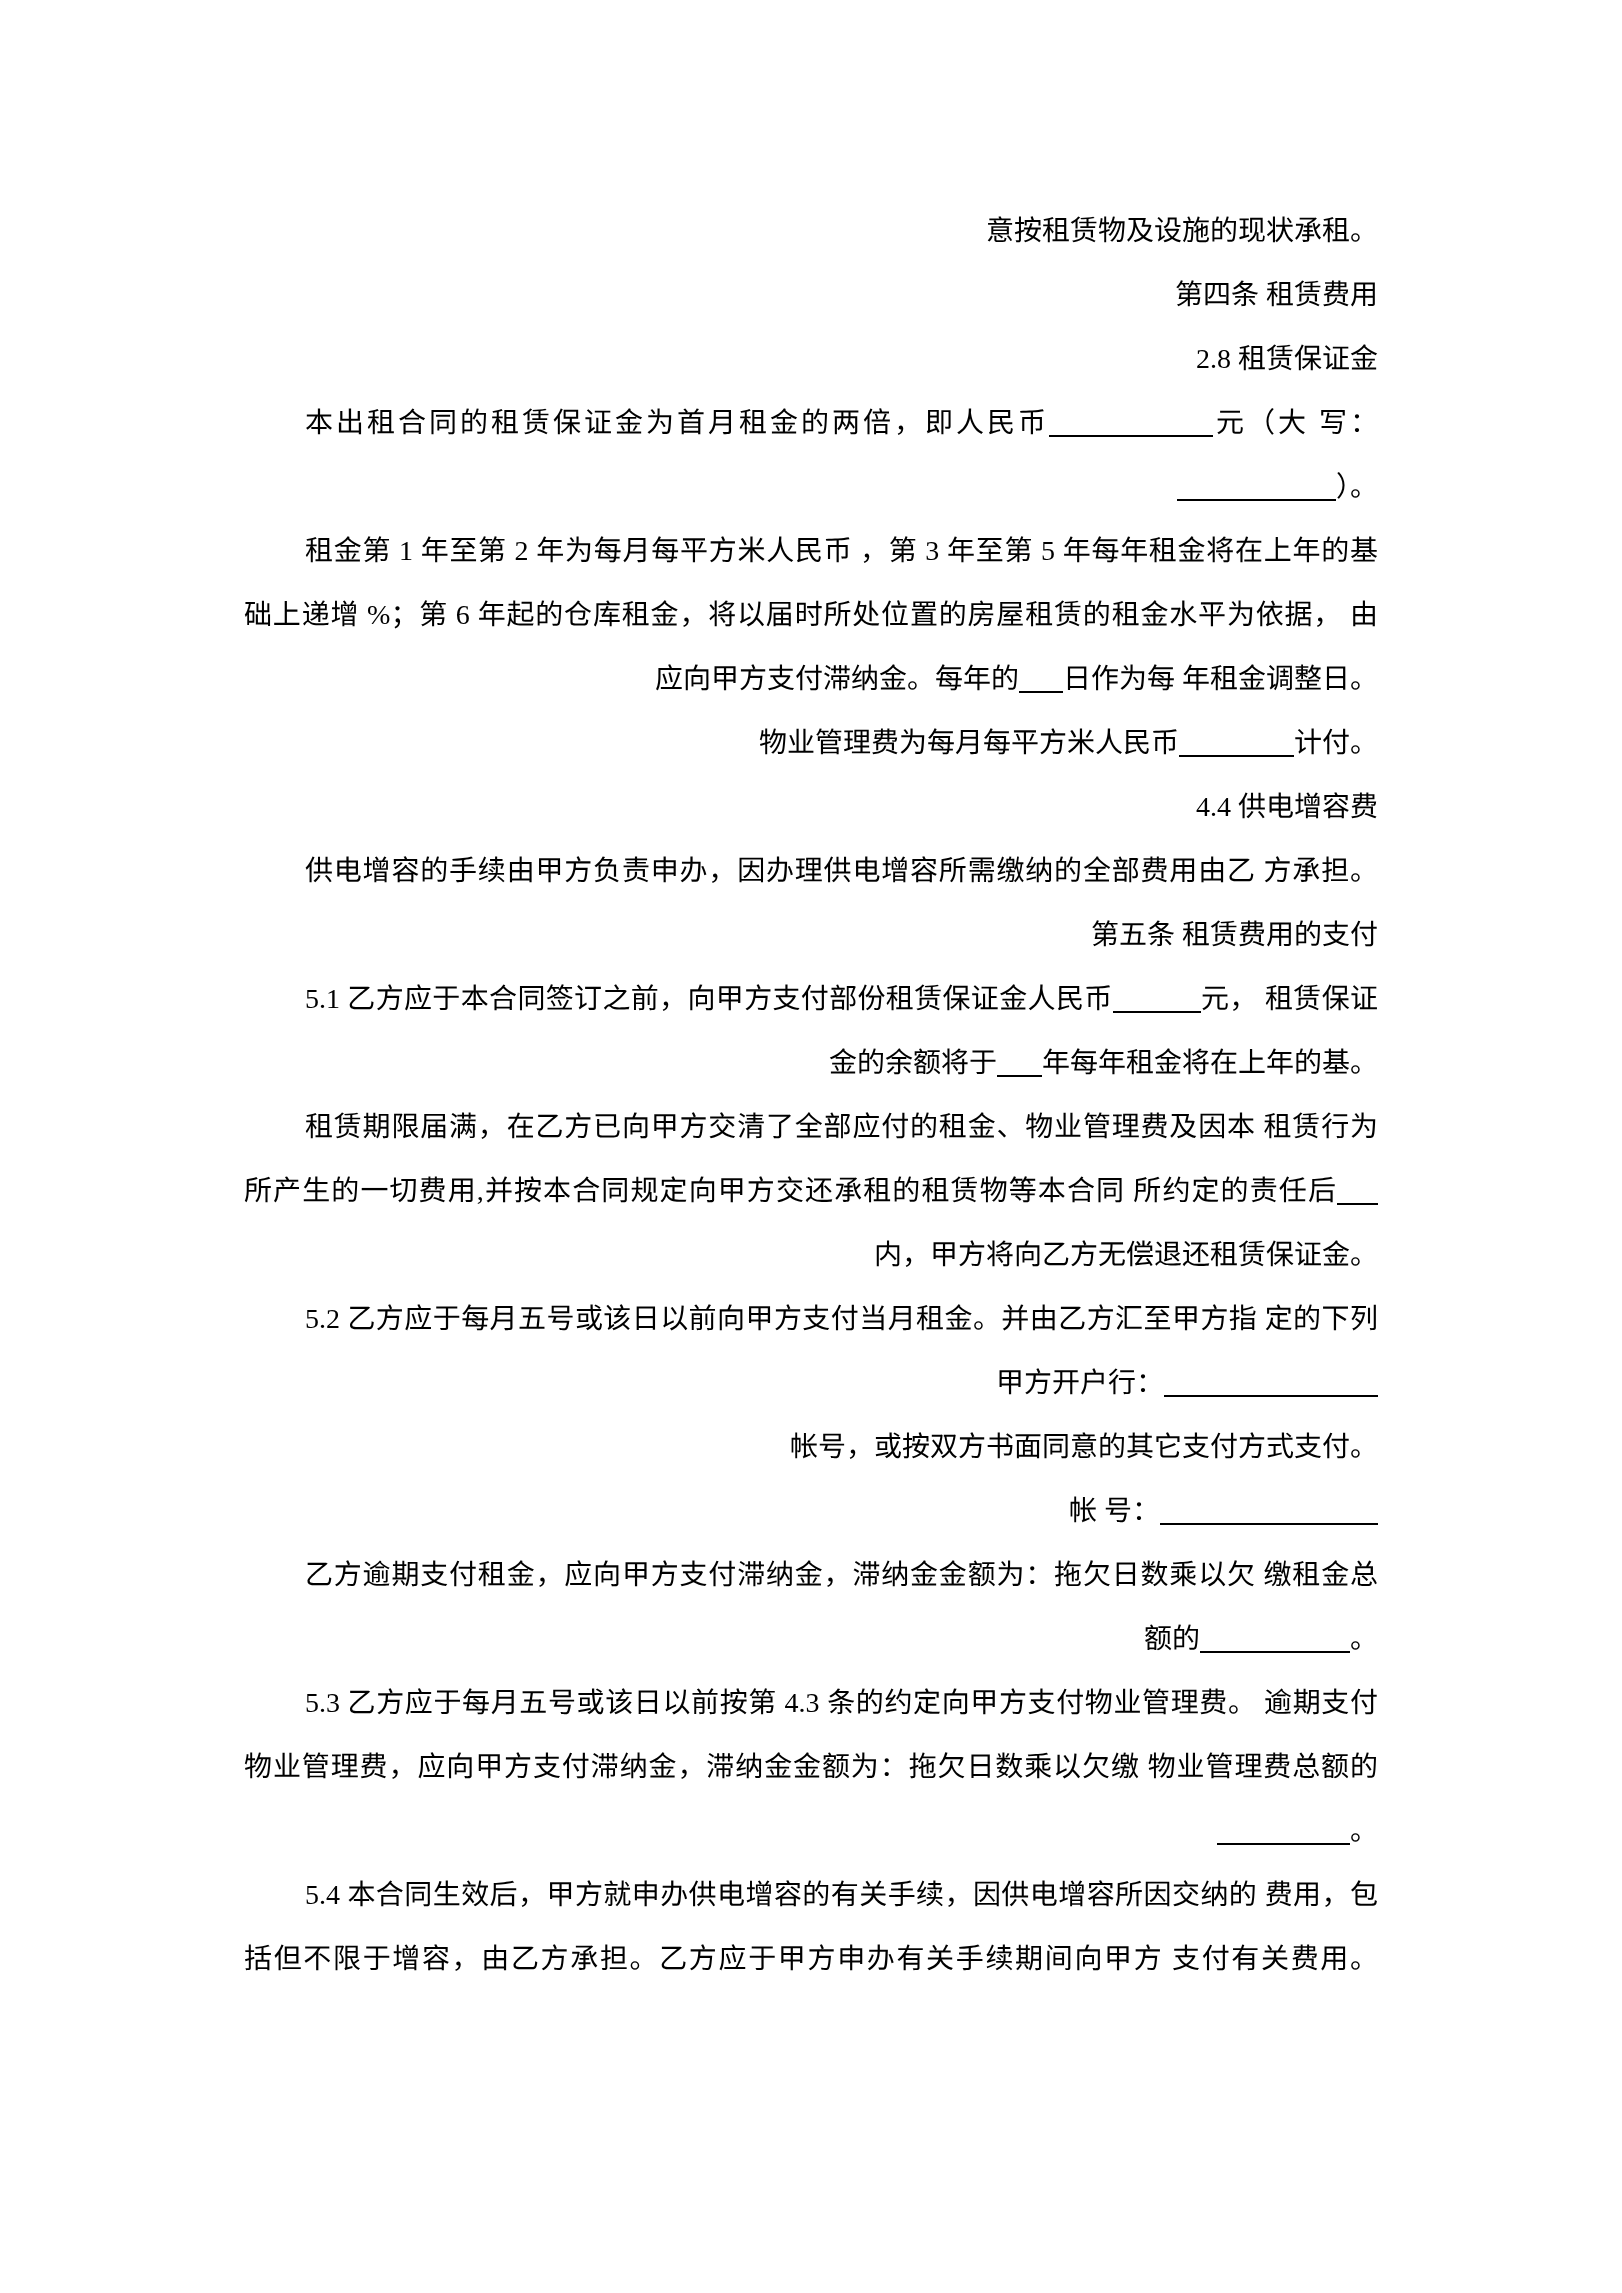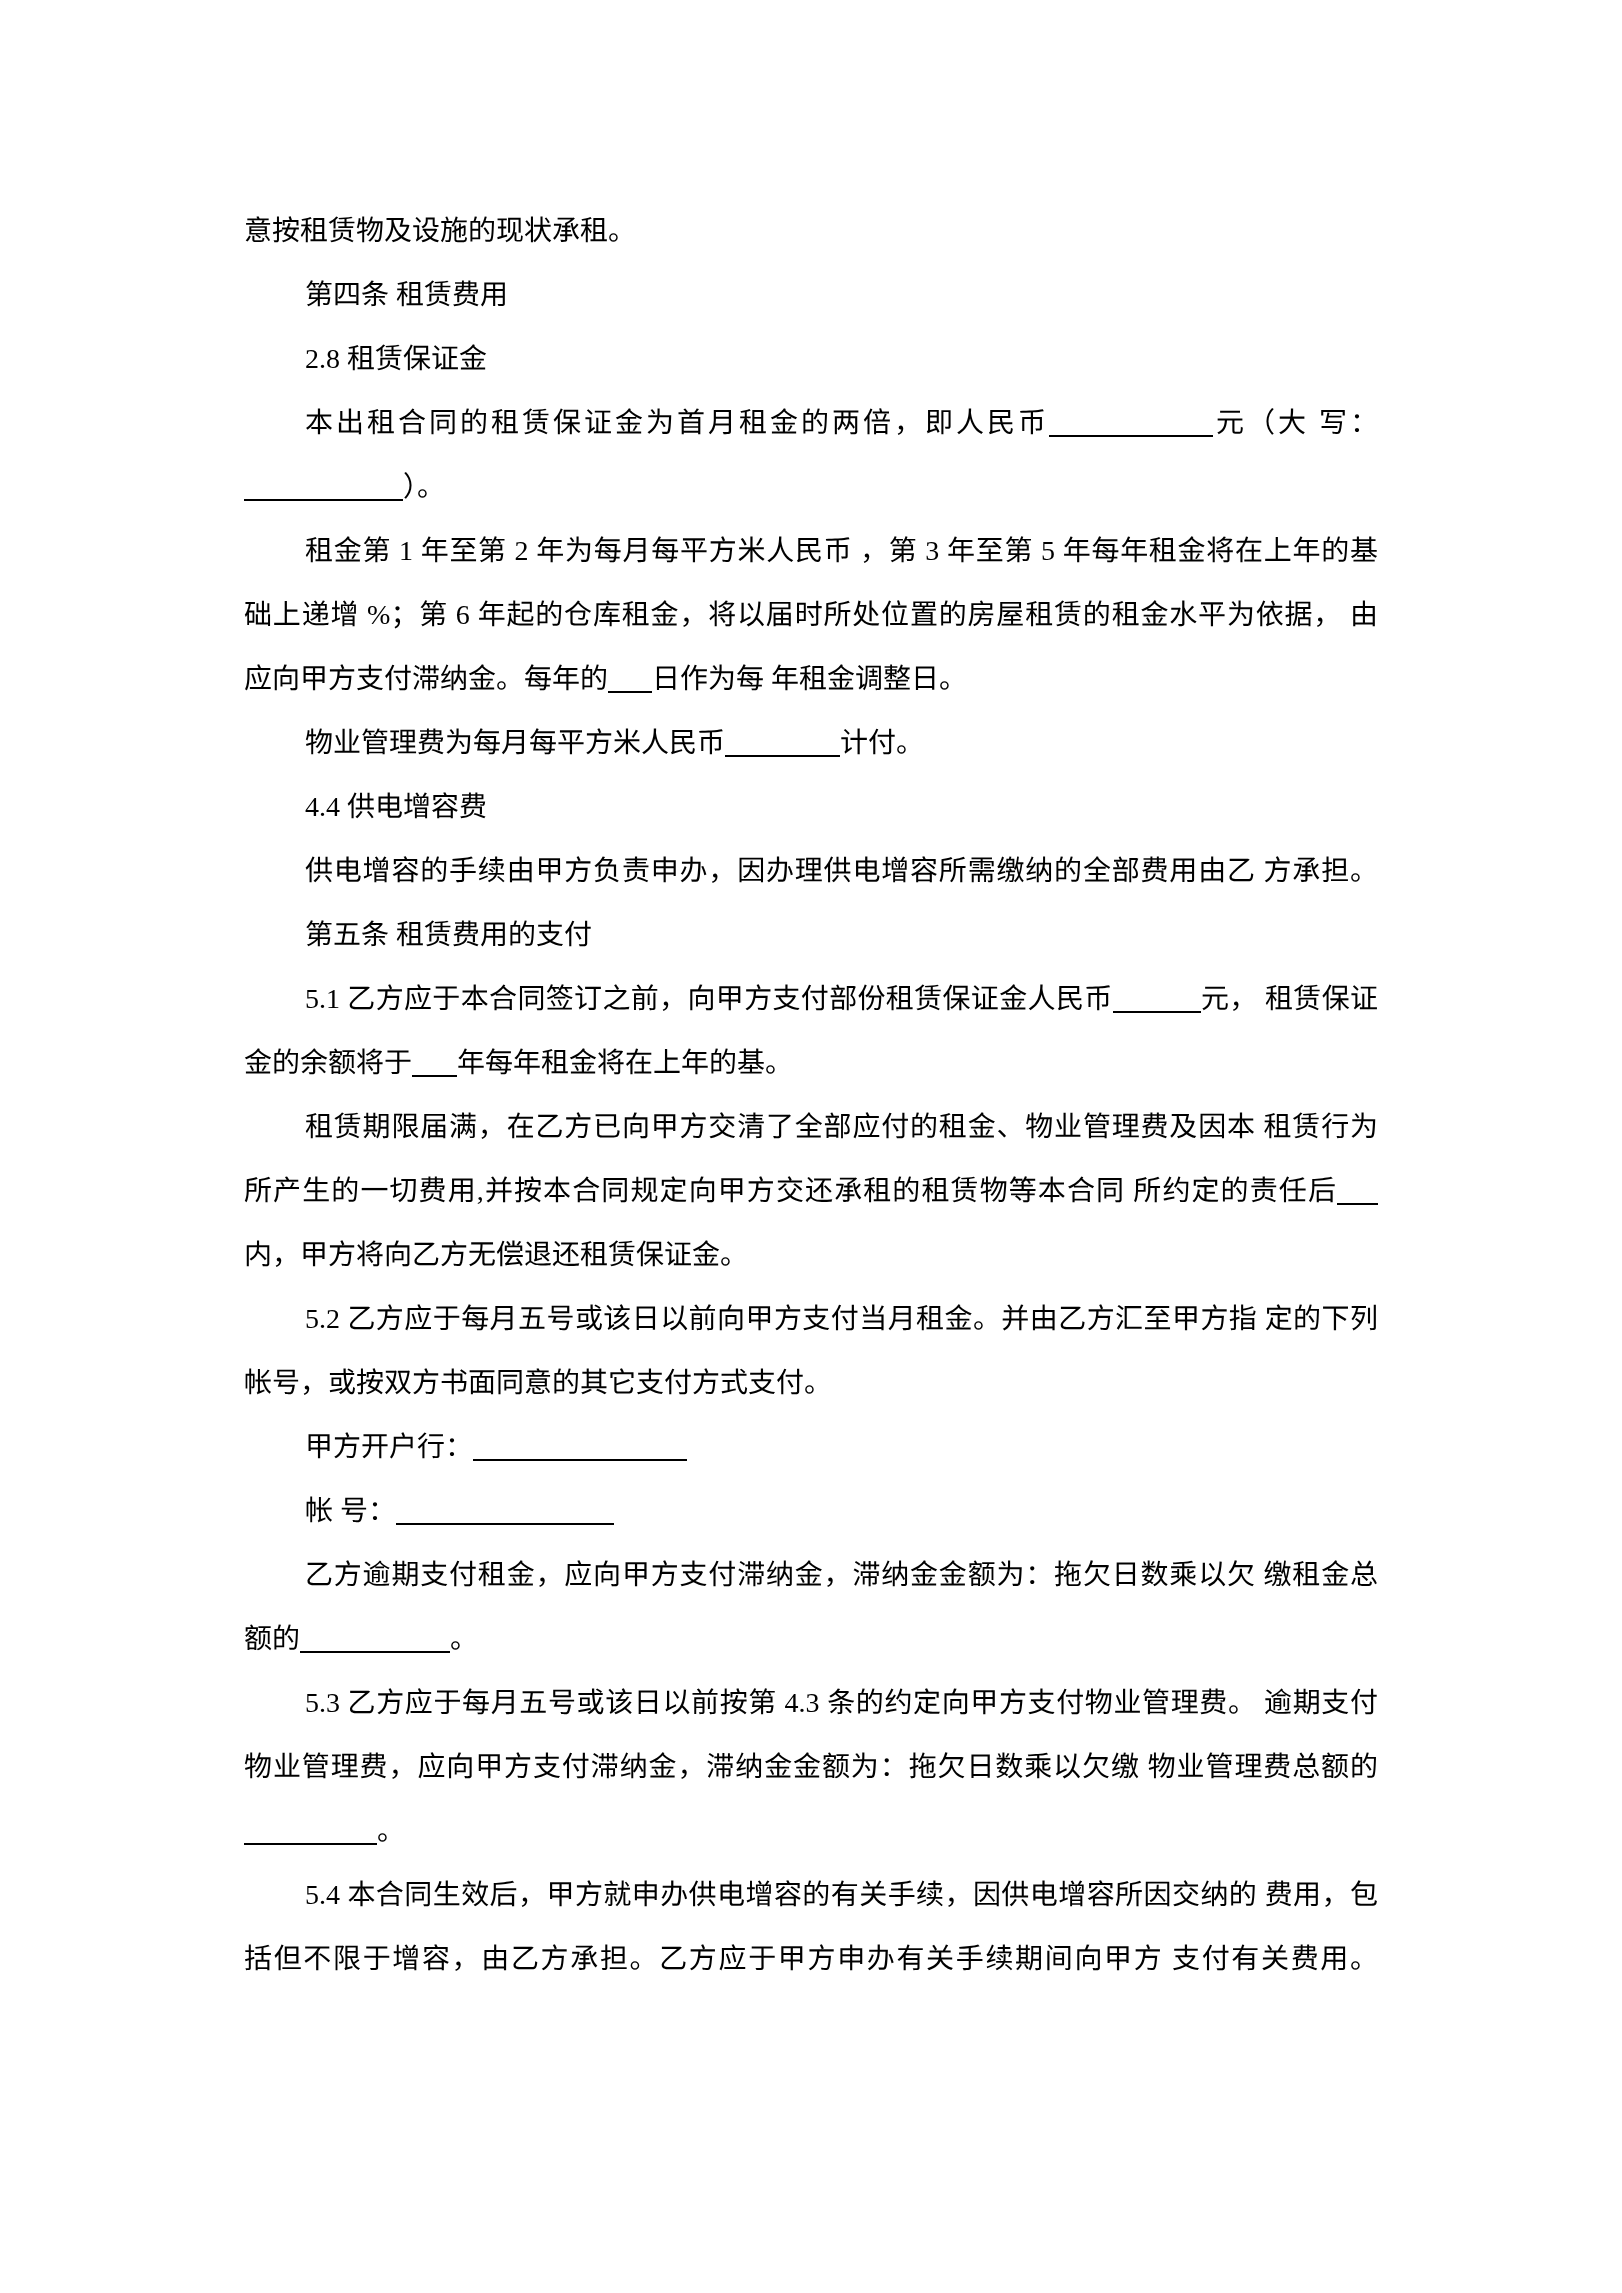--- a/index.html
+++ b/index.html
@@ -25,20 +25,21 @@
     left: 244px;
     top: 199px;
     width: 1134px;
     font-size: 28px;
     line-height: 64px;
     color: #000000;
   }
   .line {
     height: 64px;
     overflow: visible;
+    text-align: right;
   }
   .line.indent {
     text-indent: 61px;
   }
   .line.fill {
     text-align: justify;
     text-align-last: justify;
   }
   .blank {
     display: inline-block;
@@ -63,22 +64,22 @@
       <div class="line indent"><span>物业管理费为每月每平方米人民币</span><span class="blank" style="width: 115px;"></span><span>计付。</span></div>
       <div class="line indent"><span>4.4 供电增容费</span></div>
       <div class="line indent fill"><span>供电增容的手续由甲方负责申办，因办理供电增容所需缴纳的全部费用由乙 方承担。</span></div>
       <div class="line indent"><span>第五条 租赁费用的支付</span></div>
       <div class="line indent fill"><span>5.1 乙方应于本合同签订之前，向甲方支付部份租赁保证金人民币</span><span class="blank" style="width: 88px;"></span><span>元， 租赁保证</span></div>
       <div class="line"><span>金的余额将于</span><span class="blank" style="width: 45px;"></span><span>年每年租金将在上年的基。</span></div>
       <div class="line indent fill"><span>租赁期限届满，在乙方已向甲方交清了全部应付的租金、物业管理费及因本 租赁行为</span></div>
       <div class="line fill"><span>所产生的一切费用,并按本合同规定向甲方交还承租的租赁物等本合同 所约定的责任后</span><span class="blank" style="width: 41px;"></span></div>
       <div class="line"><span>内，甲方将向乙方无偿退还租赁保证金。</span></div>
       <div class="line indent fill"><span>5.2 乙方应于每月五号或该日以前向甲方支付当月租金。并由乙方汇至甲方指 定的下列</span></div>
+      <div class="line indent"><span>甲方开户行：</span><span class="blank" style="width: 214px;"></span></div>
       <div class="line"><span>帐号，或按双方书面同意的其它支付方式支付。</span></div>
-      <div class="line indent"><span>甲方开户行：</span><span class="blank" style="width: 214px;"></span></div>
       <div class="line indent"><span>帐 号：</span><span class="blank" style="width: 218px;"></span></div>
       <div class="line indent fill"><span>乙方逾期支付租金，应向甲方支付滞纳金，滞纳金金额为：拖欠日数乘以欠 缴租金总</span></div>
       <div class="line"><span>额的</span><span class="blank" style="width: 150px;"></span><span>。</span></div>
       <div class="line indent fill"><span>5.3 乙方应于每月五号或该日以前按第 4.3 条的约定向甲方支付物业管理费。 逾期支付</span></div>
       <div class="line fill"><span>物业管理费，应向甲方支付滞纳金，滞纳金金额为：拖欠日数乘以欠缴 物业管理费总额的</span></div>
       <div class="line"><span class="blank" style="width: 133px;"></span><span>。</span></div>
       <div class="line indent fill"><span>5.4 本合同生效后，甲方就申办供电增容的有关手续，因供电增容所因交纳的 费用，包</span></div>
       <div class="line fill"><span>括但不限于增容，由乙方承担。乙方应于甲方申办有关手续期间向甲方 支付有关费用。</span></div>
     </div>
 </div>

